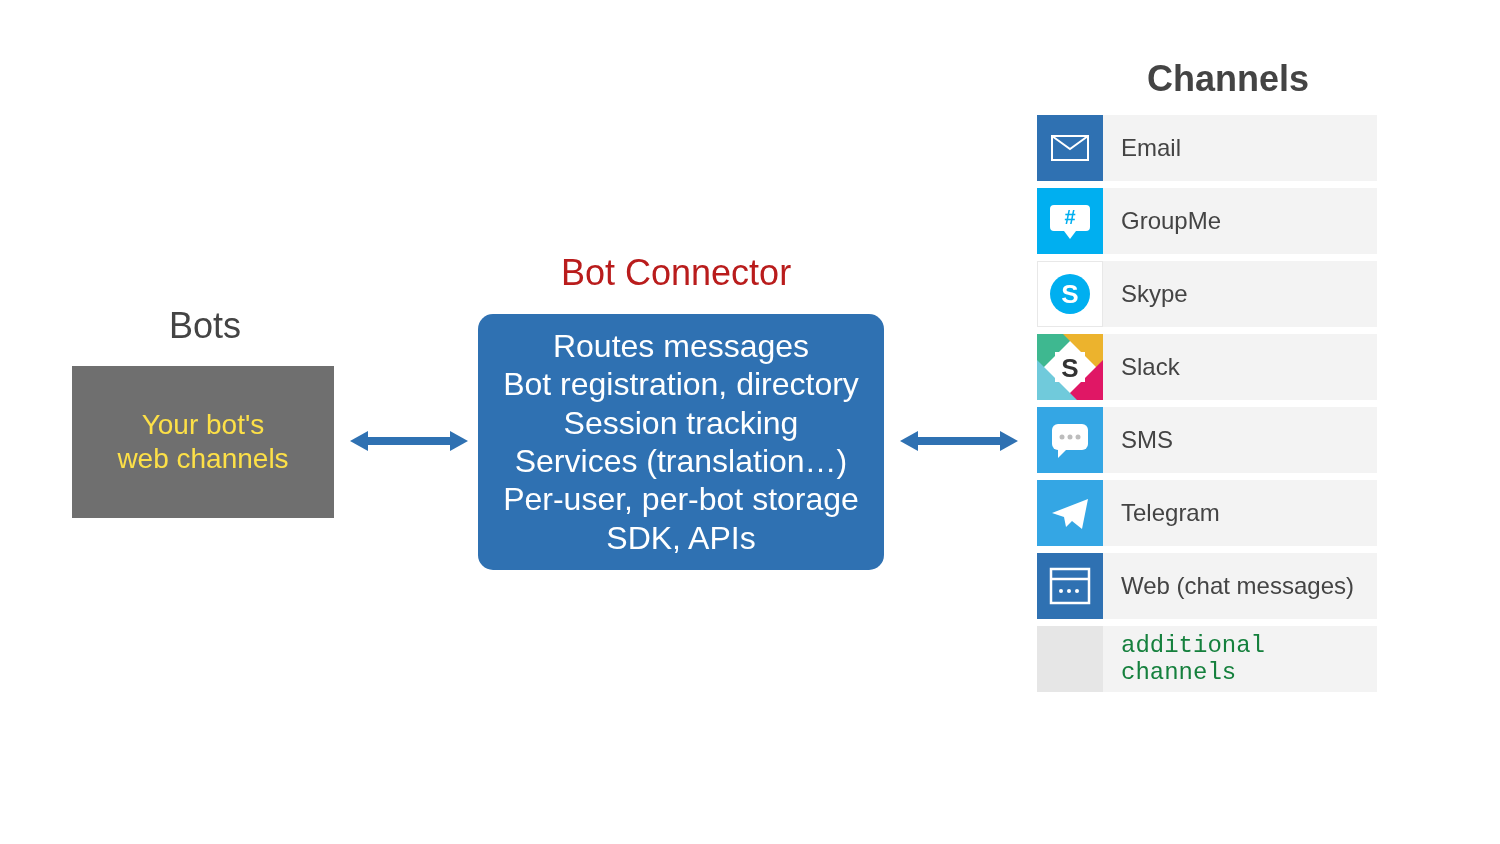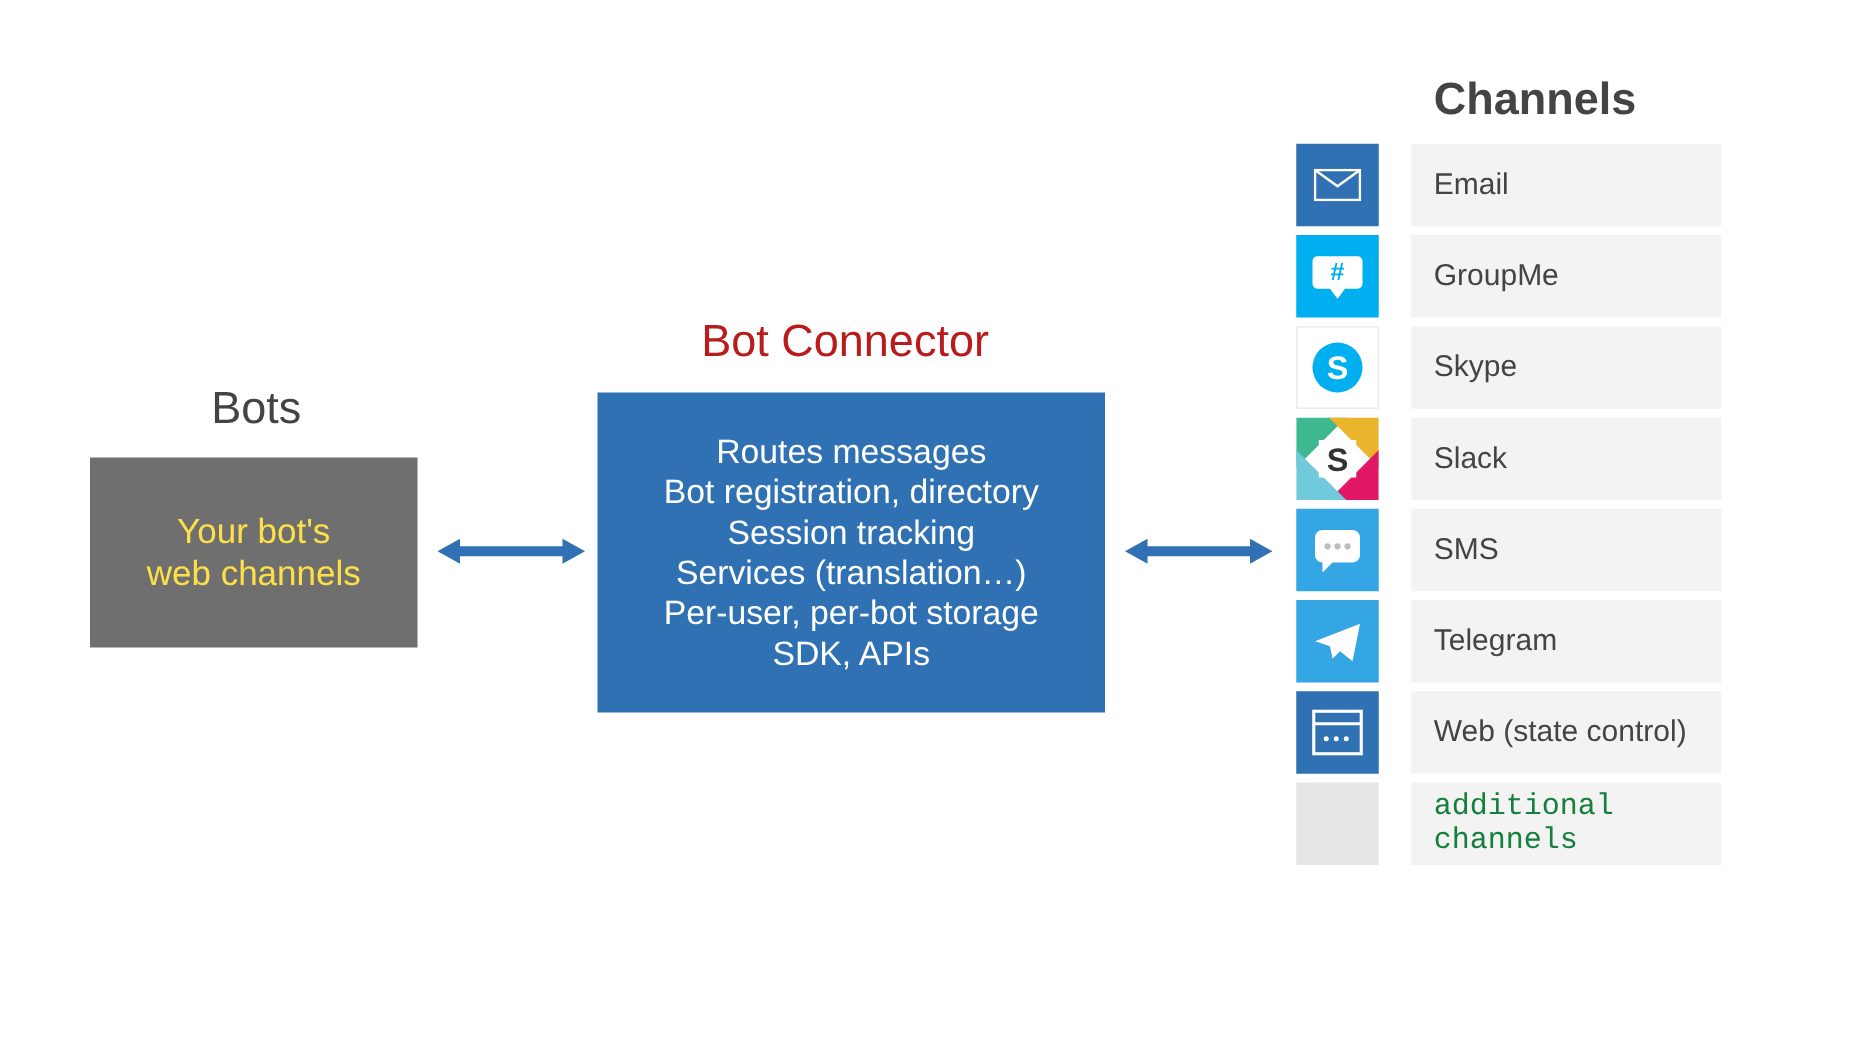--- a/index.html
+++ b/index.html
@@ -48,44 +48,44 @@
       top: 314px;
       width: 406px;
       height: 256px;
       background: #2f71b2;
       color: #fff;
       display: flex;
       flex-direction: column;
       align-items: center;
       justify-content: center;
       text-align: center;
-      font-size: 27px;
+      font-size: 32px;
       line-height: 1.2;
       padding: 14px;
+      border-radius: 15px;
     }
     .channels-title {
       position: absolute;
       left: 1147px;
       top: 58px;
       font-size: 36px;
       color: #444;
       font-weight: bold;
     }
     .channels-list {
       position: absolute;
       left: 1037px;
       top: 115px;
       width: 340px;
     }
     .channel-row {
       display: flex;
       align-items: flex-end;
       height: 66px;
       margin-bottom: 7px;
-      gap: 26px;
     }
     .channel-icon {
       width: 66px;
       height: 66px;
       display: flex;
       align-items: center;
       justify-content: center;
       flex-shrink: 0;
     }
     .channel-label {
@@ -216,21 +216,21 @@
   <div class="channel-row">
     <div class="channel-icon icon-web">
       <svg width="42" height="38" viewBox="0 0 42 38">
           <rect x="2" y="2" width="38" height="34" fill="none" stroke="#fff" stroke-width="2.5"></rect>
           <line x1="2" y1="12" x2="40" y2="12" stroke="#fff" stroke-width="2.5"></line>
           <circle cx="12" cy="24" r="2" fill="#fff"></circle>
           <circle cx="20" cy="24" r="2" fill="#fff"></circle>
           <circle cx="28" cy="24" r="2" fill="#fff"></circle>
         </svg>
     </div>
-    <div class="channel-label">Web (state control)</div>
+    <div class="channel-label">Web (chat messages)</div>
   </div>
 
   <div class="channel-row">
     <div class="channel-icon icon-blank"></div>
     <div class="channel-label muted">additional channels</div>
   </div>
 
 </div>
 
 </body></html>

